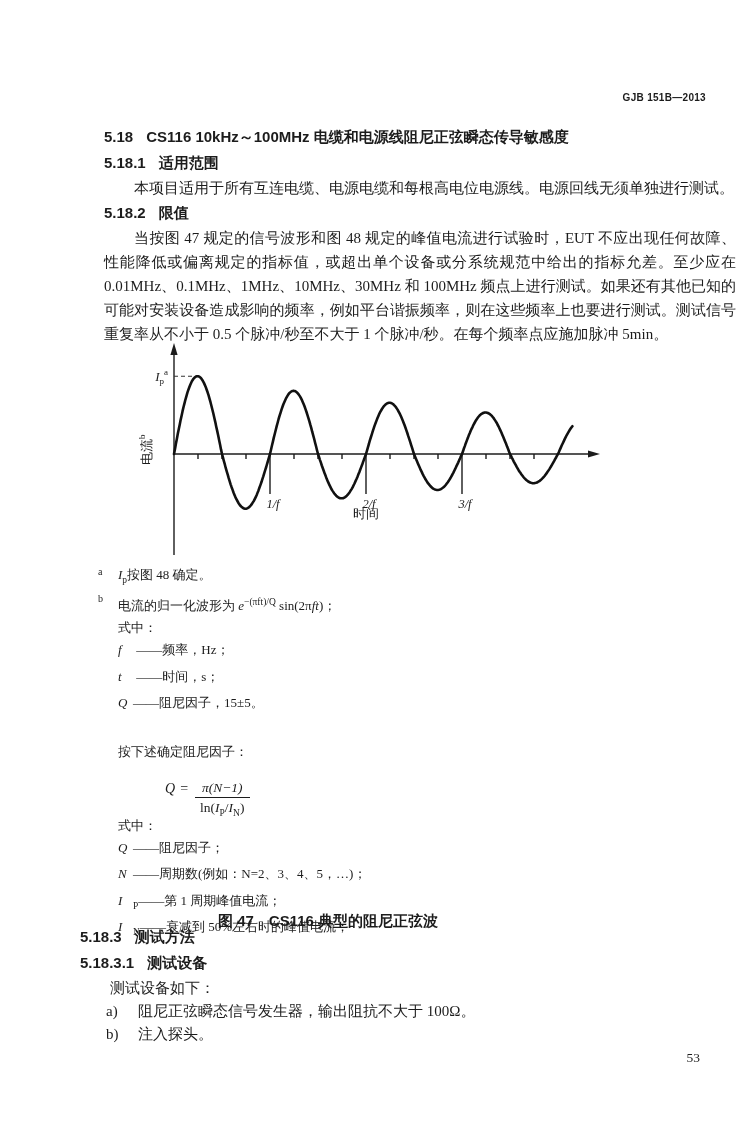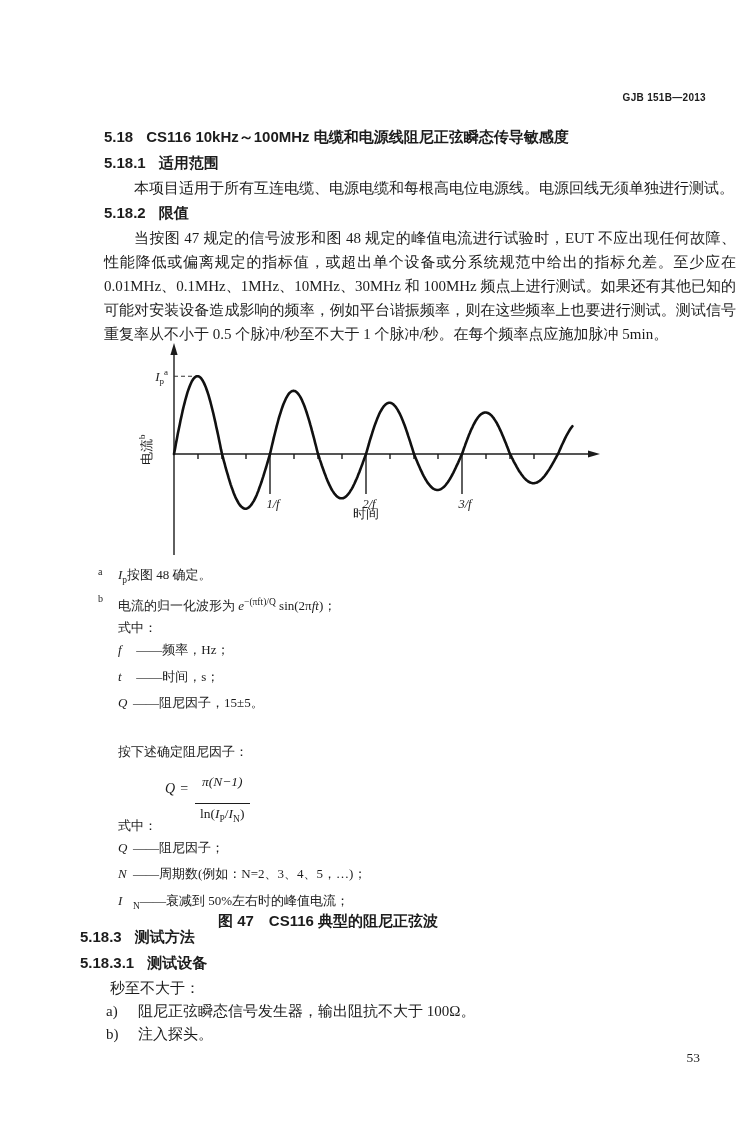--- a/index.html
+++ b/index.html
@@ -36,21 +36,21 @@
   .footnotes i { font-family:"Liberation Serif",serif; }
   sub.small { font-size:9.5px; }
   sup.small { font-size:9.5px; }
   .def-term { display:inline-block; min-width:15px; font-style:italic; }
   .def-term.roman { font-style:normal; }
   .gap18 { height:22px; }
   .q-formula { display:flex; align-items:center; margin:4px 0 4px 47px; height:44px; }
   .q-formula .lhs { font-style:italic; font-size:14px; }
   .q-formula .eq { margin:0 5px; font-size:14px; }
   .frac { display:inline-flex; flex-direction:column; align-items:center; font-size:13.5px; line-height:19px; }
-  .frac .top { padding:0 7px 12px; border-bottom:1.2px solid #1c1c1c;margin-top:23px; }
+  .frac .top { padding:0 7px 0; border-bottom:1.2px solid #1c1c1c;margin-top:23px; }
   .frac .bot { padding:0 7px; }
 
   .caption { position:absolute; left:0; top:912px; width:656px; text-align:center; font-size:15px; }
 
   .equip-item { display:flex; font-size:15px; line-height:23px; padding-left:26px; }
   .equip-item .mk { width:32px; flex:none; }
   .indent1 { text-indent:2em; font-size:15px; line-height:24px; }
 
   .page-num { position:absolute; top:1050px; right:50px; font-size:13.5px; }
 </style>
@@ -135,33 +135,34 @@
       <span class="frac">
         <span class="top"><i>π(N−1)</i></span>
         <span class="bot"><span>ln(</span><i>I</i><sub class="small">P</sub><span>/</span><i>I</i><sub class="small">N</sub><span>)</span></span>
       </span>
     </div>
   </div>
 
   <div class="fn-line">式中：</div>
   <div class="fn-line"><i class="def-term">Q</i><sub class="small"></sub><span>——阻尼因子；</span></div>
   <div class="fn-line"><i class="def-term">N</i><sub class="small"></sub><span>——周期数(例如：N=2、3、4、5，…)；</span></div>
+  <div class="fn-line"><i class="def-term">I</i><sub class="small">P</sub><span>——第 1 周期峰值电流；</span></div>
   <div class="fn-line"><i class="def-term">I</i><sub class="small">N</sub><span>——衰减到 50%左右时的峰值电流；</span></div>
 </div>
 
 <div class="caption hd">图 47　CS116 典型的阻尼正弦波</div>
 
 <div class="sec-bottom">
   <div class="sec-heading hd">
     <span class="num">5.18.3</span><span>测试方法</span>
   </div>
   <div class="sec-heading hd">
     <span class="num">5.18.3.1</span><span>测试设备</span>
   </div>
-  <p class="indent1">秒至不大于：</p>
+  <p class="indent1">测试设备如下：</p>
   <div class="equip-item">
     <span class="mk">a)</span>
     <span>阻尼正弦瞬态信号发生器，输出阻抗不大于 100Ω。</span>
   </div>
   <div class="equip-item">
     <span class="mk">b)</span>
     <span>注入探头。</span>
   </div>
 </div>
 

